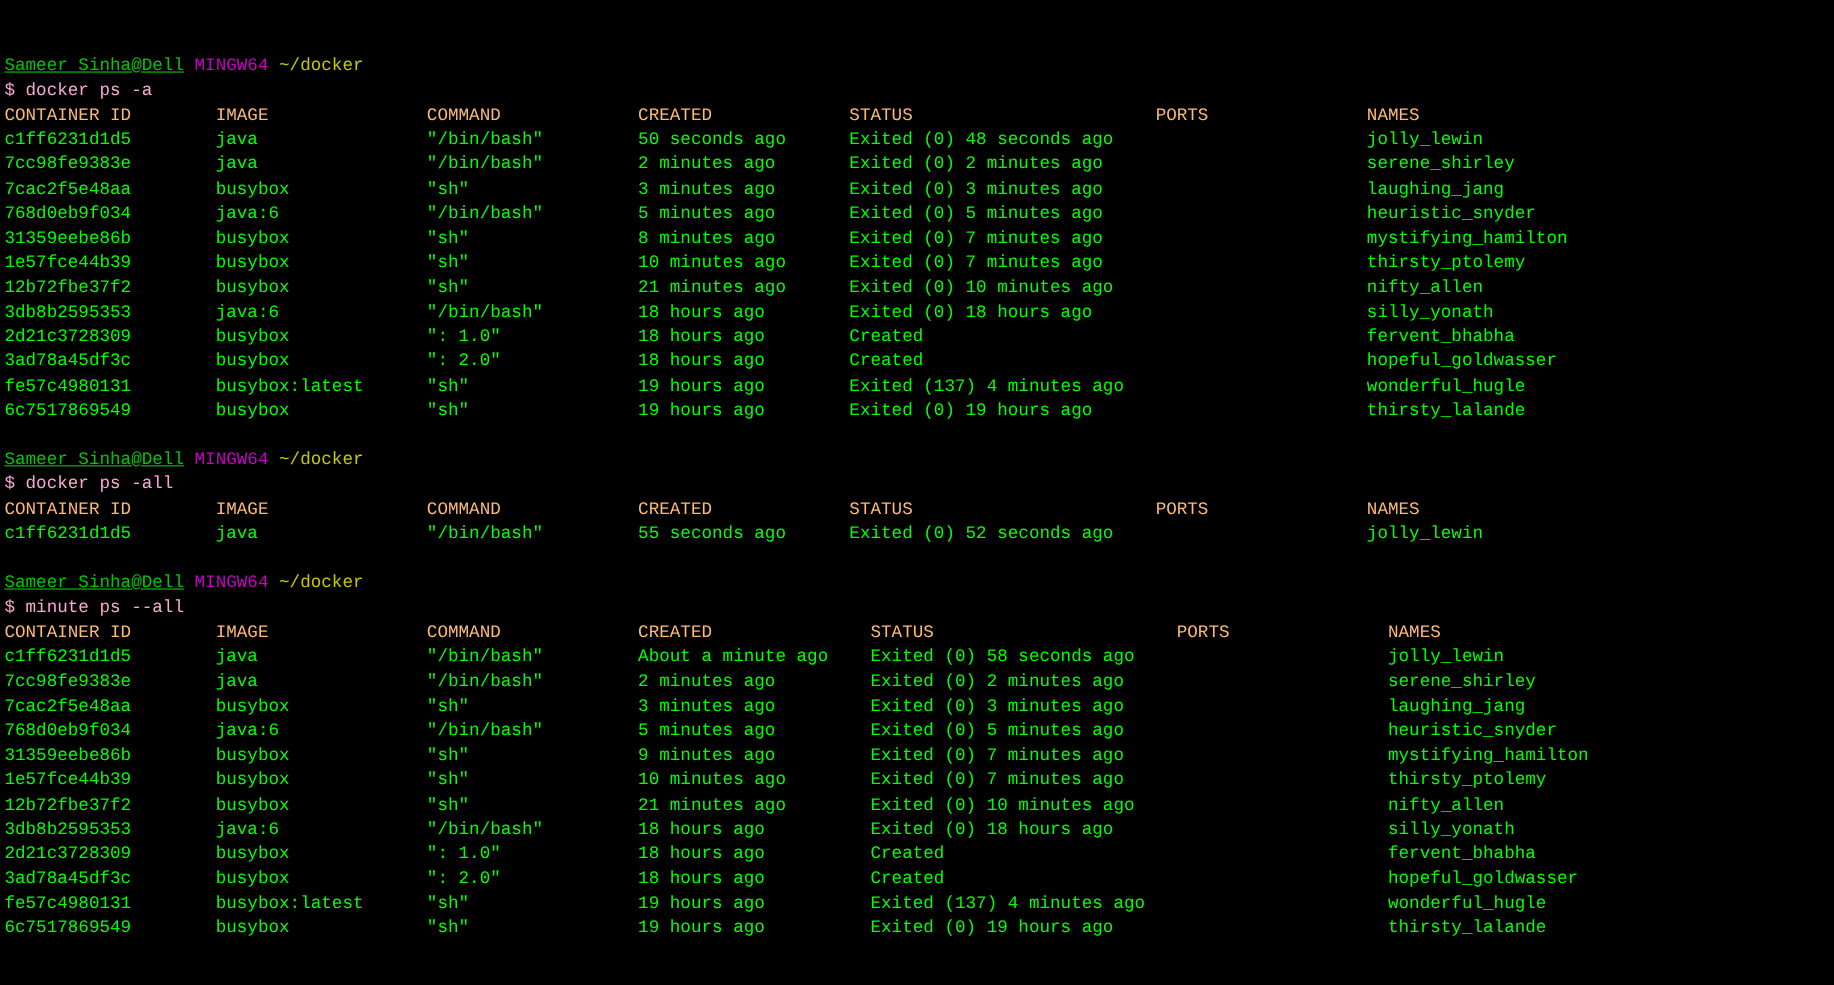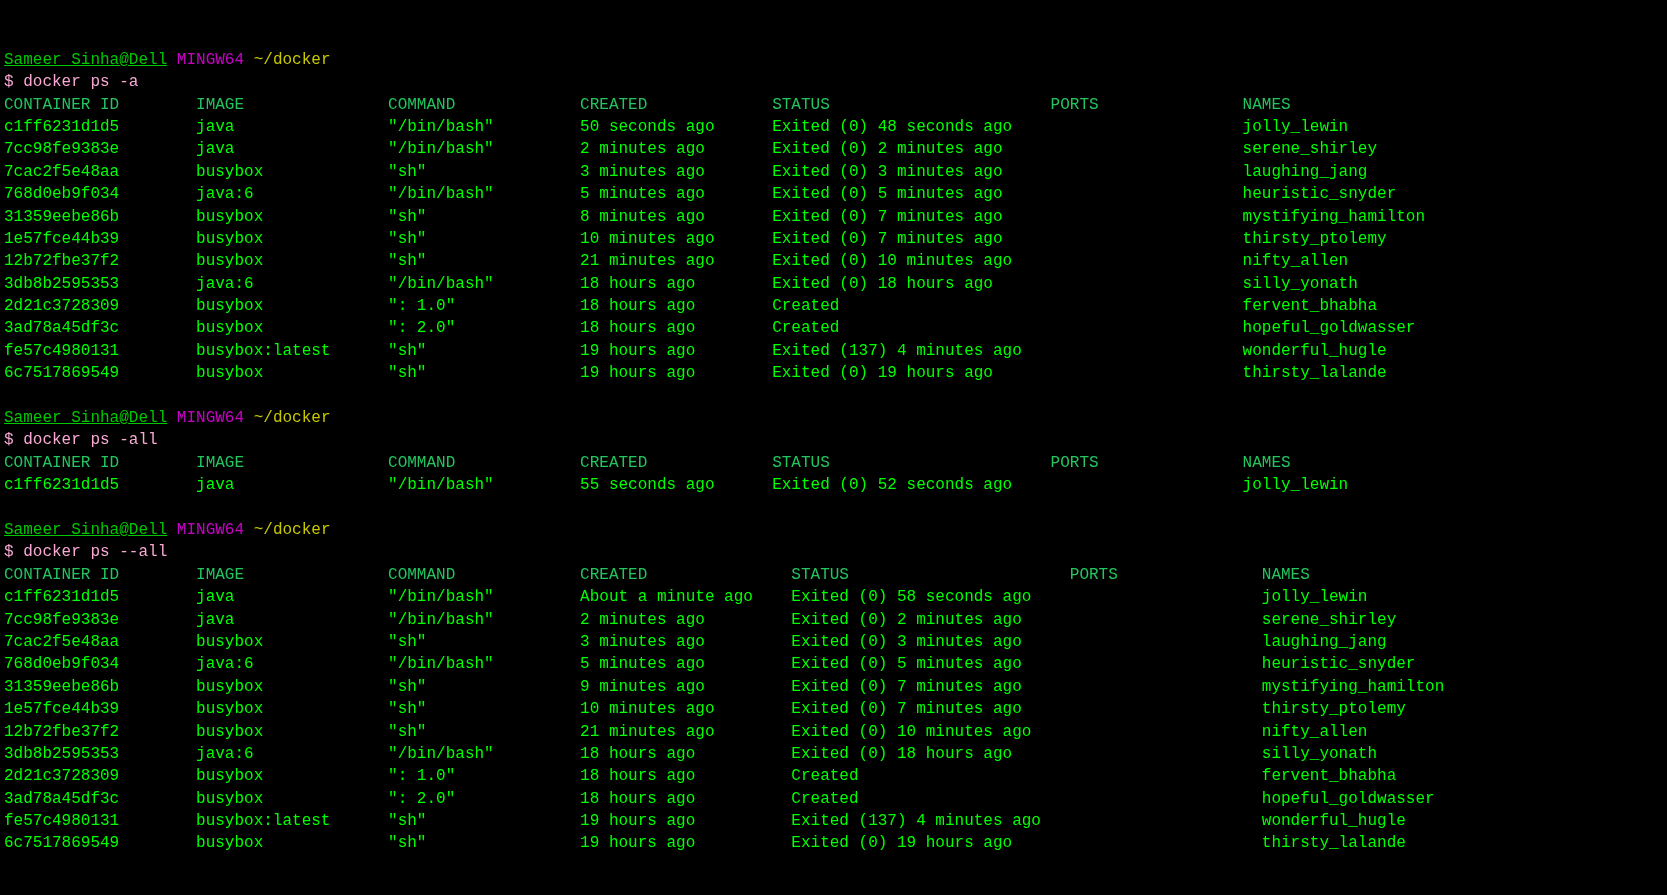--- a/index.html
+++ b/index.html
@@ -9,21 +9,21 @@
       font-family: 'Consolas', 'Courier New', monospace;
       font-size: 16px;
       line-height: 1.4;
       color: #00ff00;
       white-space: pre;
     }
     .prompt-user { color: #00c800; text-decoration: underline; }
     .prompt-host { color: #c800c8; }
     .prompt-path { color: #c8c800; }
     .prompt-symbol { color: #f9a8d4; }
-    .header { color: #22c55e; }
+    .header { color: #fdba74; }
     .row { color: #00ff00; }
   </style>
 </head>
 <body>
 
 <div id="terminal"><span class="prompt-user">Sameer Sinha@Dell</span> <span class="prompt-host">MINGW64</span> <span class="prompt-path">~/docker</span>
 <span class="prompt-symbol">$ docker ps -a</span>
 <span class="header">CONTAINER ID        IMAGE               COMMAND             CREATED             STATUS                       PORTS               NAMES</span>
 <span class="row">c1ff6231d1d5        java                "/bin/bash"         50 seconds ago      Exited (0) 48 seconds ago                        jolly_lewin</span>
 <span class="row">7cc98fe9383e        java                "/bin/bash"         2 minutes ago       Exited (0) 2 minutes ago                         serene_shirley</span>
@@ -37,21 +37,21 @@
 <span class="row">3ad78a45df3c        busybox             ": 2.0"             18 hours ago        Created                                          hopeful_goldwasser</span>
 <span class="row">fe57c4980131        busybox:latest      "sh"                19 hours ago        Exited (137) 4 minutes ago                       wonderful_hugle</span>
 <span class="row">6c7517869549        busybox             "sh"                19 hours ago        Exited (0) 19 hours ago                          thirsty_lalande</span>
 
 <span class="prompt-user">Sameer Sinha@Dell</span> <span class="prompt-host">MINGW64</span> <span class="prompt-path">~/docker</span>
 <span class="prompt-symbol">$ docker ps -all</span>
 <span class="header">CONTAINER ID        IMAGE               COMMAND             CREATED             STATUS                       PORTS               NAMES</span>
 <span class="row">c1ff6231d1d5        java                "/bin/bash"         55 seconds ago      Exited (0) 52 seconds ago                        jolly_lewin</span>
 
 <span class="prompt-user">Sameer Sinha@Dell</span> <span class="prompt-host">MINGW64</span> <span class="prompt-path">~/docker</span>
-<span class="prompt-symbol">$ docker ps --all</span>
+<span class="prompt-symbol">$ minute ps --all</span>
 <span class="header">CONTAINER ID        IMAGE               COMMAND             CREATED               STATUS                       PORTS               NAMES</span>
 <span class="row">c1ff6231d1d5        java                "/bin/bash"         About a minute ago    Exited (0) 58 seconds ago                        jolly_lewin</span>
 <span class="row">7cc98fe9383e        java                "/bin/bash"         2 minutes ago         Exited (0) 2 minutes ago                         serene_shirley</span>
 <span class="row">7cac2f5e48aa        busybox             "sh"                3 minutes ago         Exited (0) 3 minutes ago                         laughing_jang</span>
 <span class="row">768d0eb9f034        java:6              "/bin/bash"         5 minutes ago         Exited (0) 5 minutes ago                         heuristic_snyder</span>
 <span class="row">31359eebe86b        busybox             "sh"                9 minutes ago         Exited (0) 7 minutes ago                         mystifying_hamilton</span>
 <span class="row">1e57fce44b39        busybox             "sh"                10 minutes ago        Exited (0) 7 minutes ago                         thirsty_ptolemy</span>
 <span class="row">12b72fbe37f2        busybox             "sh"                21 minutes ago        Exited (0) 10 minutes ago                        nifty_allen</span>
 <span class="row">3db8b2595353        java:6              "/bin/bash"         18 hours ago          Exited (0) 18 hours ago                          silly_yonath</span>
 <span class="row">2d21c3728309        busybox             ": 1.0"             18 hours ago          Created                                          fervent_bhabha</span>

